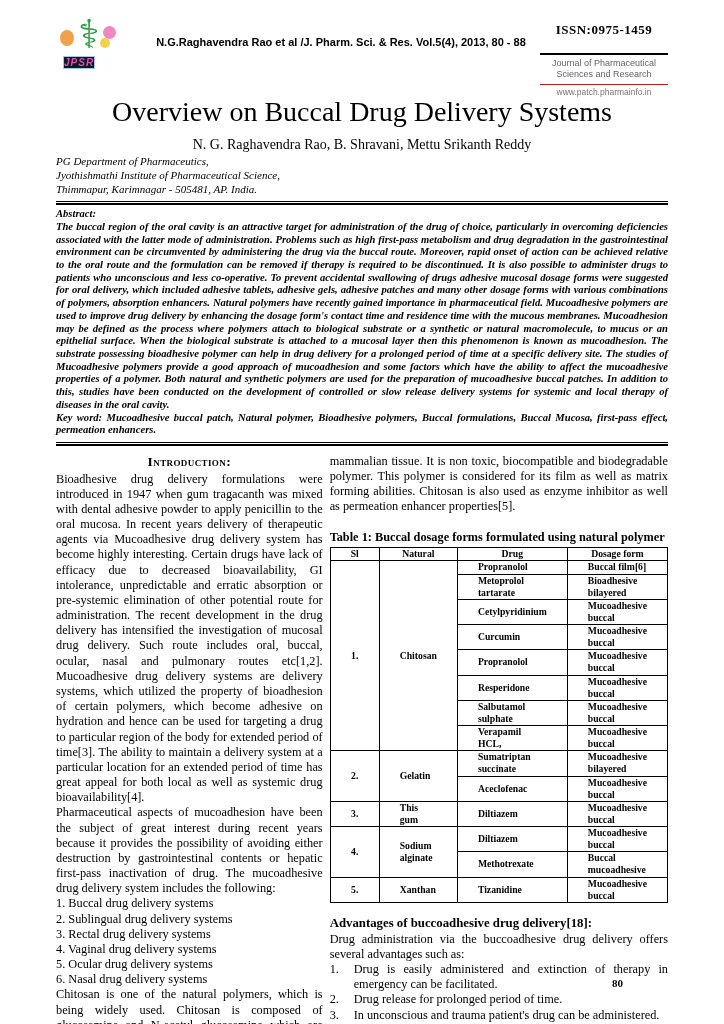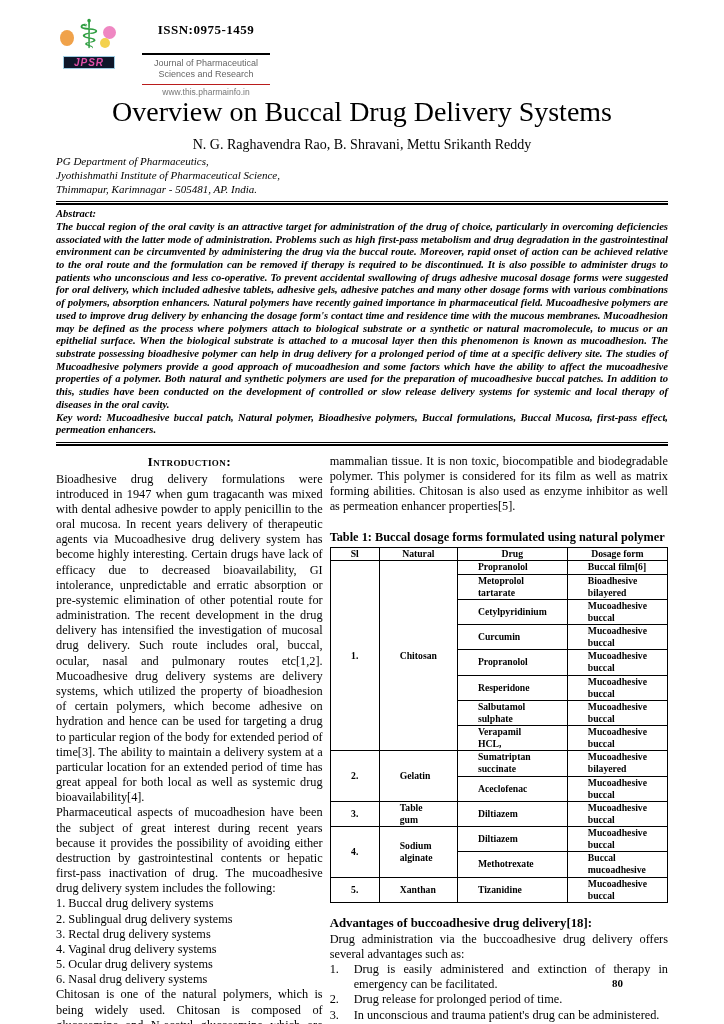--- a/index.html
+++ b/index.html
@@ -14,21 +14,21 @@
   
   .hdr { display:flex; align-items:flex-start; height:72px; }
   .logo { width:86px; display:flex; flex-direction:column; align-items:flex-start; }
   .logo-art { position:relative; width:66px; height:44px; text-align:center; }
   .blob { position:absolute; border-radius:50%; }
   .b1 { width:14px; height:16px; left:4px; top:18px; background:#f0a24a; }
   .b2 { width:13px; height:13px; right:6px; top:14px; background:#ef87c2; }
   .b3 { width:10px; height:10px; right:12px; top:26px; background:#f3d14e; }
   .caduceus { position:relative; font-size:40px; line-height:44px; color:#2f9e41; font-family:"DejaVu Sans",sans-serif; }
   .logo-text {
-    width:52px; margin-left:7px; text-align:center; background:#0f172a;
+    width:32px; margin-left:7px; text-align:center; background:#0f172a;
     color:#e050a8; font:bold italic 10px "Liberation Sans",sans-serif;
     border:1px solid #9fcde2; letter-spacing:1px;
   }
   .cite { flex:1; text-align:center; padding-top:24px;
     font:bold 11px "Liberation Sans",sans-serif; }
   .issn-box { width:128px; text-align:center; padding-top:10px; }
   .issn { font:bold 13px "Liberation Serif",serif; letter-spacing:.5px;
     border-bottom:2px solid #000; padding-bottom:15px; }
   .jname { font:9px "Liberation Sans",sans-serif; color:#666; padding:3px 6px 3px 6px;
     border-bottom:1px solid #b91c1c; line-height:1.25; }
@@ -86,24 +86,25 @@
     <div class="hdr">
       <div class="logo">
         <div class="logo-art">
           <span class="blob b1"></span>
           <span class="blob b2"></span>
           <span class="blob b3"></span>
           <span class="caduceus">⚕</span>
         </div>
         <div class="logo-text">JPSR</div>
       </div>
+      <div class="cite">N.G.Raghavendra Rao et al /J. Pharm. Sci. &amp; Res. Vol.5(4), 2013, 80 - 88</div>
       <div class="issn-box">
         <div class="issn">ISSN:0975-1459</div>
         <div class="jname">Journal of Pharmaceutical Sciences and Research</div>
-        <div class="jsite">www.this.pharmainfo.in</div>
+        <div class="jsite">www.patch.pharmainfo.in</div>
       </div>
     </div>
 
     <div class="title">Overview on Buccal Drug Delivery Systems</div>
     <div class="authors">N. G. Raghavendra Rao, B. Shravani, Mettu Srikanth Reddy</div>
     <div class="affil">
         <div class="affil-line">PG Department of Pharmaceutics,</div>
         <div class="affil-line">Jyothishmathi Institute of Pharmaceutical Science,</div>
         <div class="affil-line">Thimmapur, Karimnagar - 505481, AP. India.</div>
       </div>
@@ -186,21 +187,21 @@
                 <td class="c-nat" rowspan="2">Gelatin</td>
                 <td class="c-drug">Sumatriptan succinate</td>
                 <td class="c-dose">Mucoadhesive bilayered</td>
               </tr>
               <tr>
                 <td class="c-drug">Aceclofenac</td>
                 <td class="c-dose">Mucoadhesive buccal</td>
               </tr>
               <tr class="group-start">
                 <td class="c-sl" rowspan="1">3.</td>
-                <td class="c-nat" rowspan="1">Table gum</td>
+                <td class="c-nat" rowspan="1">This gum</td>
                 <td class="c-drug">Diltiazem</td>
                 <td class="c-dose">Mucoadhesive buccal</td>
               </tr>
               <tr class="group-start">
                 <td class="c-sl" rowspan="2">4.</td>
                 <td class="c-nat" rowspan="2">Sodium alginate</td>
                 <td class="c-drug">Diltiazem</td>
                 <td class="c-dose">Mucoadhesive buccal</td>
               </tr>
               <tr>

